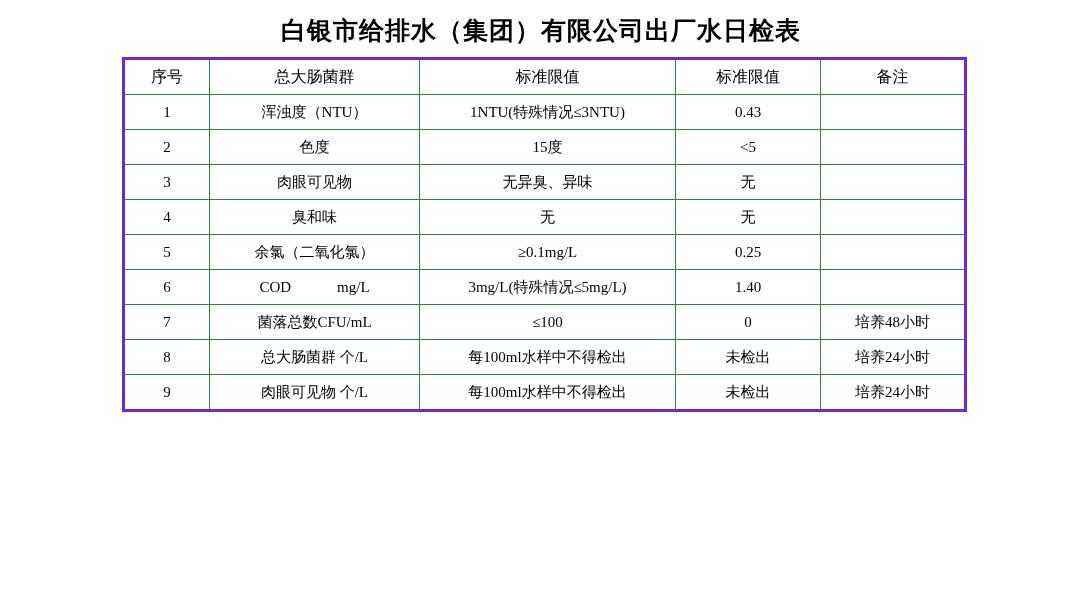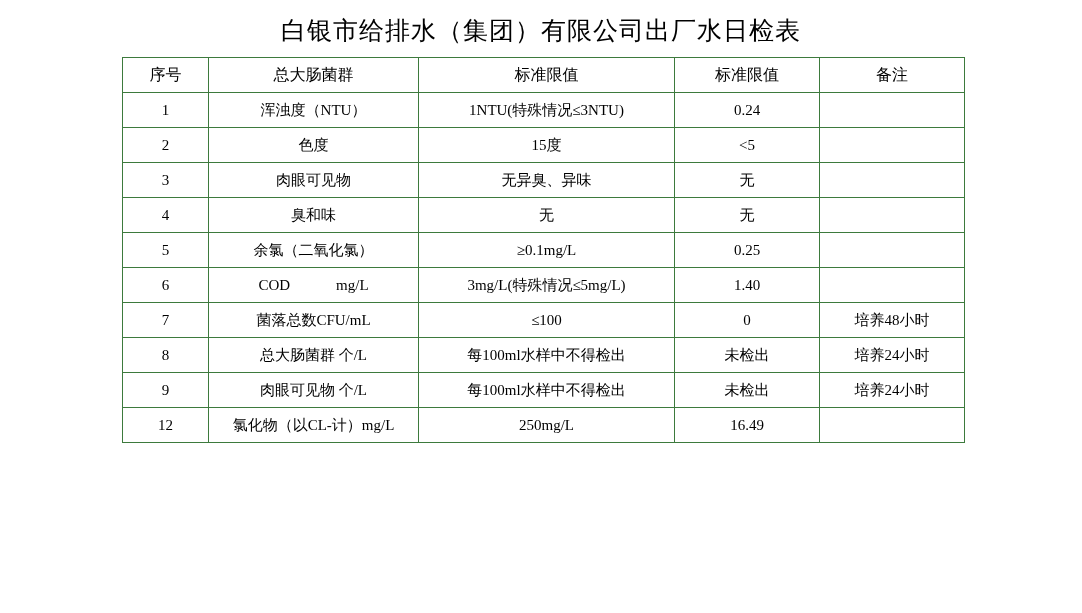--- a/index.html
+++ b/index.html
@@ -17,34 +17,34 @@
   }
   .page {
     width: 1082px;
     height: 613px;
     position: relative;
     box-sizing: border-box;
   }
   .doc-title {
     text-align: center;
     font-size: 25px;
-    font-weight: normal;
+    font-weight: bold;
     letter-spacing: 1px;
     padding-top: 14px;
     padding-bottom: 10px;
     font-family: "Liberation Serif", "DejaVu Serif", serif;
   }
   .table-wrap {
     padding: 0 118px 0 122px;
   }
   table.report {
     border-collapse: collapse;
     width: 842px;
     table-layout: fixed;
-    border: 1px solid #6d28d9;
+    border: 3px solid #6d28d9;
   }
   table.report td, table.report th {
     border: 1px solid #3d7a3d;
     text-align: center;
     vertical-align: middle;
     font-size: 15px;
     font-weight: normal;
     height: 34px;
     padding: 0 2px;
     font-family: "Liberation Serif", "DejaVu Serif", serif;
@@ -98,21 +98,21 @@
           <td>标准限值</td>
           <td>标准限值</td>
           <td>备注</td>
         </tr>
       </thead>
       <tbody>
         <tr>
           <td>1</td>
           <td>浑浊度（NTU）</td>
           <td>1NTU(特殊情况≤3NTU)</td>
-          <td>0.24</td>
+          <td>0.43</td>
           <td></td>
         </tr>
         <tr>
           <td>2</td>
           <td>色度</td>
           <td>15度</td>
           <td>&lt;5</td>
           <td></td>
         </tr>
         <tr>
@@ -159,25 +159,18 @@
           <td>未检出</td>
           <td>培养24小时</td>
         </tr>
         <tr>
           <td>9</td>
           <td>肉眼可见物 个/L</td>
           <td>每100ml水样中不得检出</td>
           <td>未检出</td>
           <td>培养24小时</td>
         </tr>
-        <tr>
-          <td>12</td>
-          <td>氯化物（以CL-计）mg/L</td>
-          <td>250mg/L</td>
-          <td>16.49</td>
-          <td></td>
-        </tr>
       </tbody>
     </table>
   </div>
 
 
 </div>
 
 </body></html>

